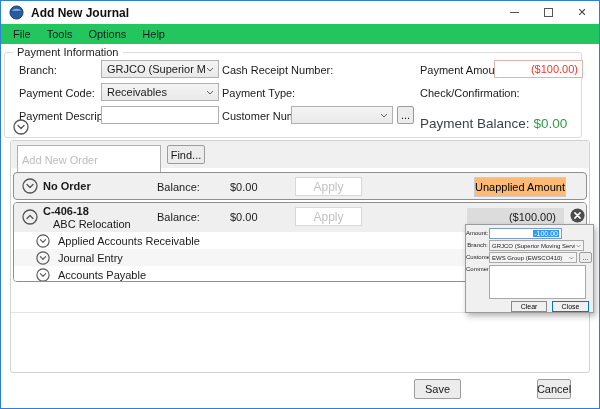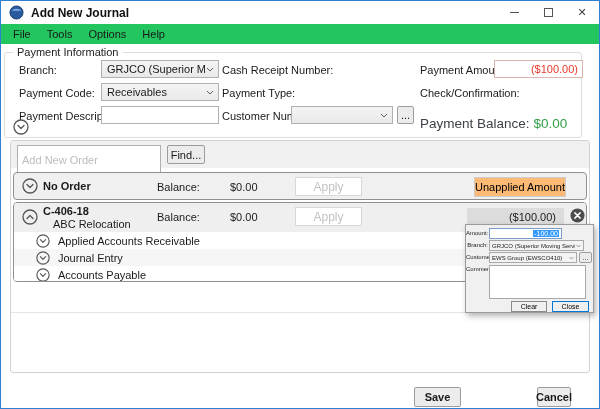--- a/index.html
+++ b/index.html
@@ -62,21 +62,21 @@
   #grp-order{top:61px;height:80px;background:#fff;overflow:hidden;}
   .order-header{position:relative;height:29px;background:#efefef;}
   .sec{position:relative;height:17px;display:flex;align-items:center;padding-left:22px;}
   .sec .sec-icon{width:14px;height:14px;flex:none;margin-right:8px;}
   .sec-1{background:#fff}.sec-2{background:#f6f6f6}.sec-3{background:#fff}
   #amt-box{left:453px;top:5px;width:97px;height:17px;background:#dcdcdc;border:none;justify-content:flex-end;padding-right:8px;color:#1a1a1a;}
   #x-icon{position:absolute;left:556px;top:5px;width:15px;height:15px;}
   .list-divider{position:absolute;left:0;right:0;top:171px;border-top:1px solid #e4e4e4;}
 
   
-  .footer-btn{position:absolute;top:386px;height:20px;font-weight:bold;}
+  .footer-btn{position:absolute;top:378px;height:20px;}
   #btn-save{left:413px;width:47px}
   #btn-savenew{left:466px;width:64px}
   #btn-cancel{left:536px;width:34px}
 
   
   .popup{position:absolute;left:464px;top:223px;width:129px;height:89px;background:#f0f0f0;border:1px solid #9b9b9b;box-shadow:2px 3px 6px rgba(0,0,0,.3);z-index:20;}
   .p-lbl{position:absolute;left:0;width:22px;text-align:right;font-size:6px;color:#222;white-space:nowrap;}
   .p-box{position:absolute;background:#fff;border:1px solid #7a9ccb;height:11px;display:flex;align-items:center;justify-content:flex-end;font-size:7px;padding:0 2px;}
   .p-combo{position:absolute;height:11px;background:#f3f3f3;border:1px solid #a8a8a8;display:flex;align-items:center;padding:0 2px;font-size:6px;}
   .p-combo .txt{flex:1;overflow:hidden;white-space:nowrap;}

